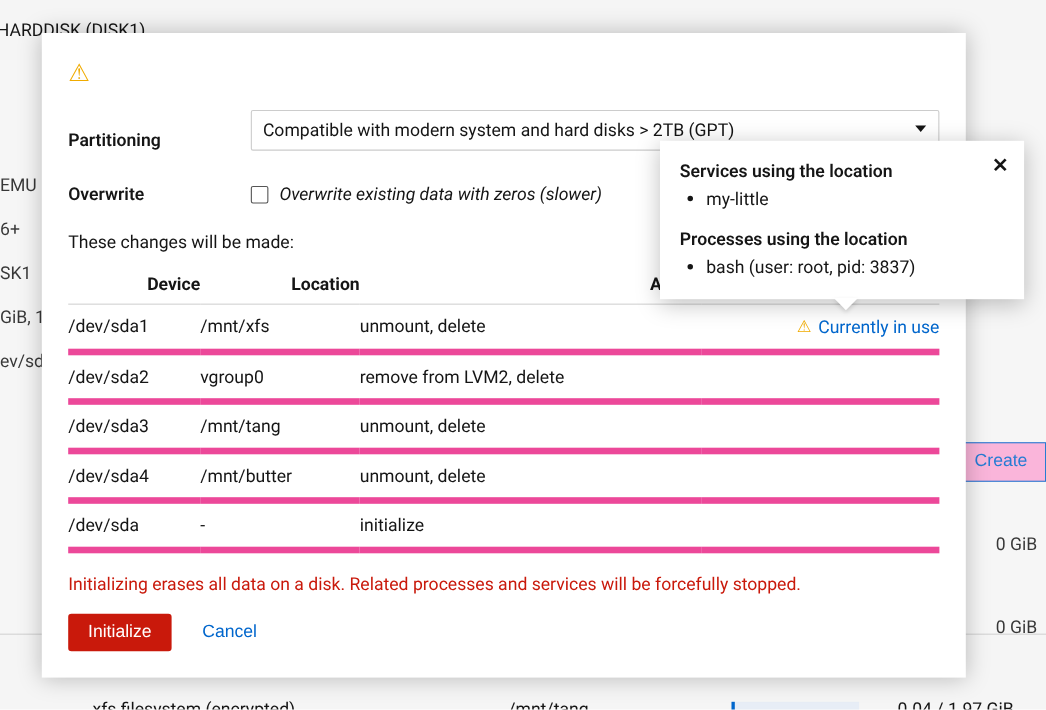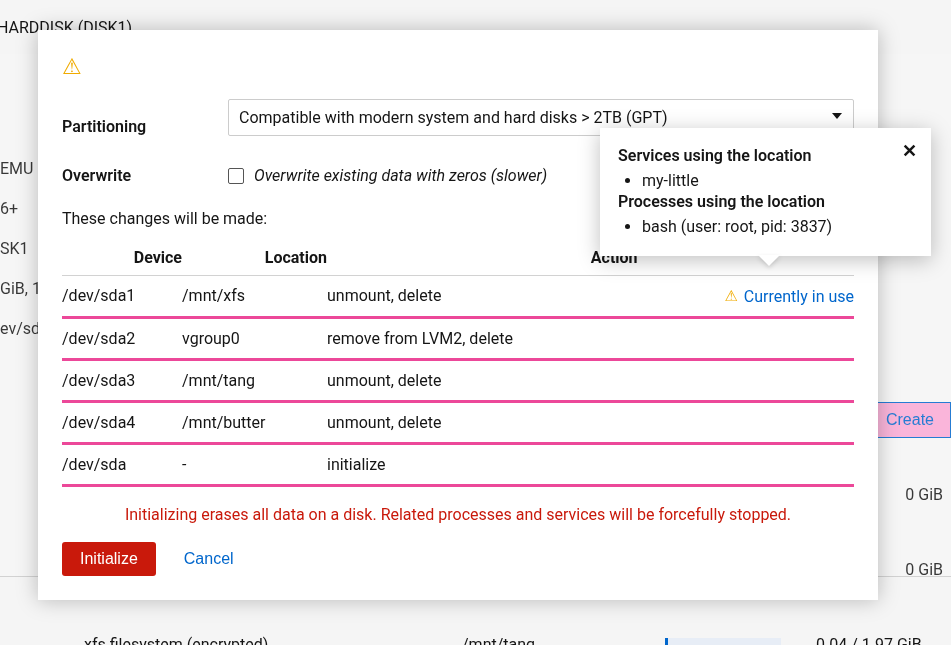--- a/index.html
+++ b/index.html
@@ -116,21 +116,21 @@
       width: 100%;
       border-collapse: collapse;
     }
     .table th {
       text-align: right;
       font-weight: 700;
       border-bottom: 1px solid #d2d2d2;
       padding: 8px 0;
     }
     .table td {
-      border-bottom: 3px solid #ec4899;
+      border-bottom: 6px solid #ec4899;
       padding: 10px 0;
     }
     .col-device { width: 120px; }
     .col-location { width: 145px; }
     .col-action { }
     .col-status { text-align: right; }
     .in-use {
       display: inline-flex;
       align-items: center;
       color: #0066cc;
@@ -138,21 +138,20 @@
     }
     .warning-icon-sm {
       color: #f0ab00;
       font-size: 15px;
       margin-right: 6px;
     }
     .warning-text {
       color: #c9190b;
       margin-top: 18px;
       margin-bottom: 18px;
-      text-align: center;
     }
     .btn-row {
       display: flex;
       align-items: center;
       gap: 28px;
     }
     .btn-primary {
       background: #c9190b;
       color: #fff;
       border: none;
@@ -188,21 +187,21 @@
       cursor: pointer;
       line-height: 1;
     }
     .popover-section-title {
       font-weight: 600;
       margin-bottom: 4px;
     }
     .popover ul {
       list-style: disc;
       padding-left: 24px;
-      margin-bottom: 0;
+      margin-bottom: 16px;
     }
     .popover li {
       padding: 2px 0;
     }
     .popover-arrow {
       position: absolute;
       bottom: -10px;
       left: 158px;
       width: 0;
       height: 0;

